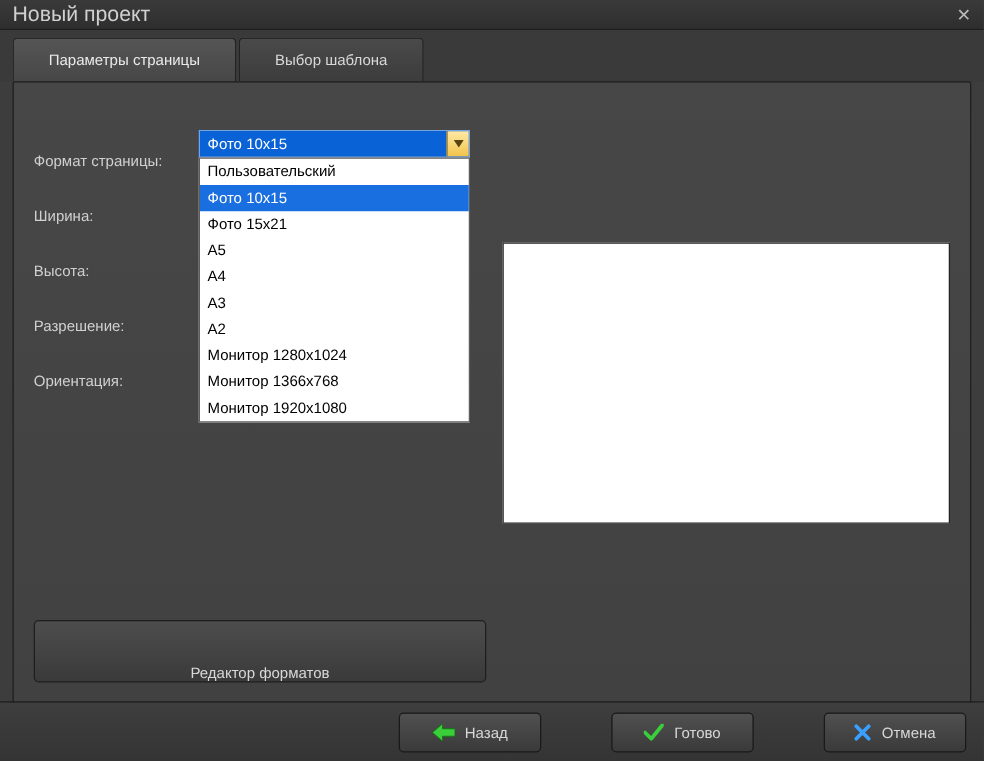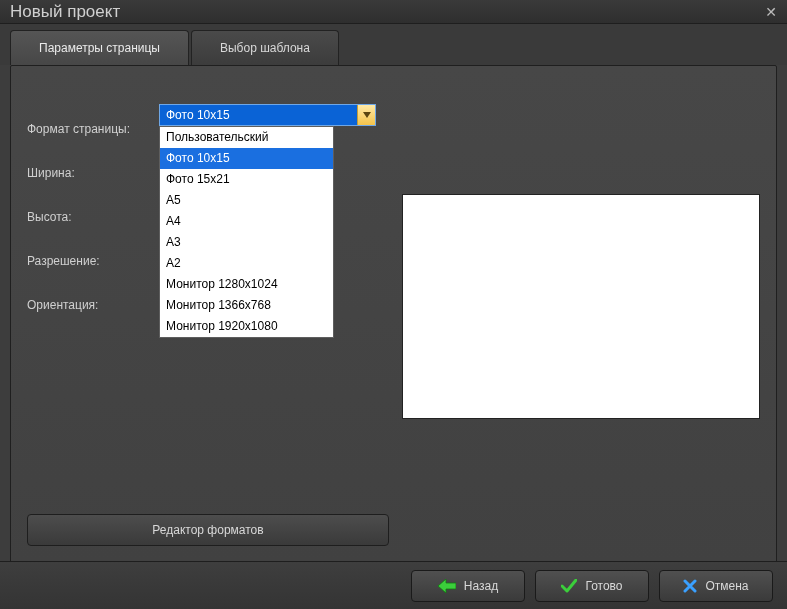--- a/index.html
+++ b/index.html
@@ -93,21 +93,21 @@
     display: flex;
     align-items: center;
     justify-content: center;
   }
   .combo .combo-btn svg { display: block; }
 
   .dropdown {
     position: absolute;
     left: 148px;
     top: 60px;
-    width: 175px;
+    width: 217px;
     background: #fff;
     border: 1px solid #5e5e5e;
     color: #000;
     z-index: 20;
   }
   .dropdown .option {
     padding: 2px 6px;
     font-size: 12px;
     cursor: pointer;
     line-height: 17px;
@@ -125,27 +125,27 @@
     height: 225px;
     background: #fff;
     border: 1px solid #222;
   }
 
   .format-editor {
     position: absolute;
     left: 16px;
     bottom: 16px;
     width: 362px;
-    height: 32px;
+    height: 50px;
     background: linear-gradient(#4d4d4d, #3a3a3a);
     border: 1px solid #1e1e1e;
     border-radius: 4px;
     color: #d8d8d8;
     display: flex;
-    align-items: center;
+    align-items: flex-end;
     justify-content: center;
     cursor: pointer;
   }
 
   .bottom-bar {
     position: absolute;
     left: 0; right: 0; bottom: 0;
     height: 48px;
     display: flex;
     justify-content: flex-end;
@@ -161,20 +161,21 @@
     background: linear-gradient(#505050, #3a3a3a);
     border: 1px solid #1a1a1a;
     border-radius: 4px;
     color: #d8d8d8;
     display: flex;
     align-items: center;
     justify-content: center;
     gap: 8px;
     cursor: pointer;
     font-size: 12px;
+    margin-left: 46px;
   }
   .btn svg { display: block; }
 </style>
 </head>
 <body>
 
 <div class="titlebar">
   <span class="title">Новый проект</span>
   <span class="close-x">✕</span>
 </div>

